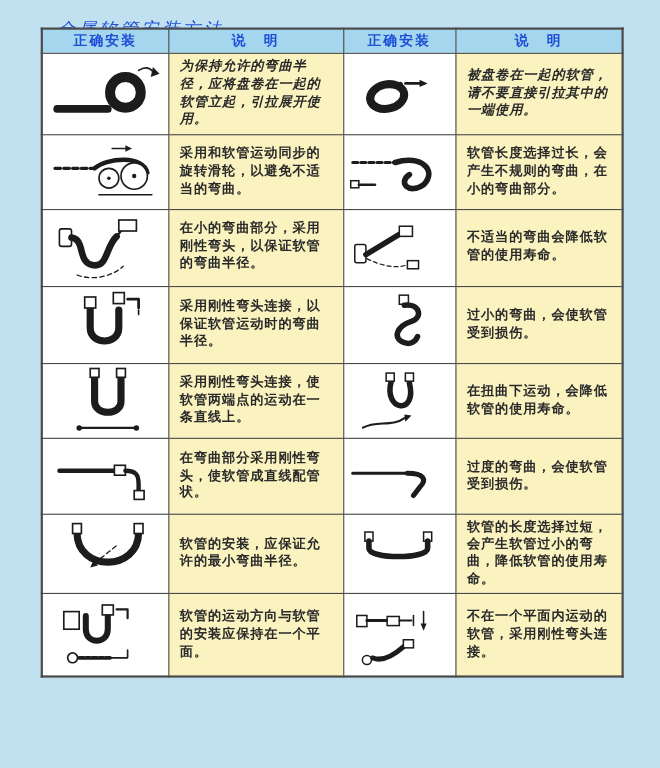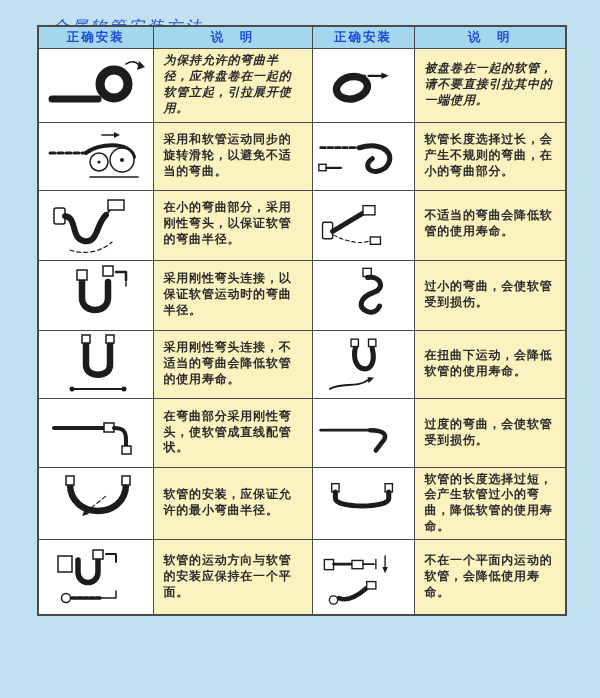--- a/index.html
+++ b/index.html
@@ -159,21 +159,21 @@
       <td class="img">
         <svg class="ill" width="100" height="62" viewBox="0 0 100 62">
           <path class="s" stroke-width="6.5" d="M40 10 V32 C40 45 64 45 64 32 V10"></path>
           <rect class="w" x="36" y="2" width="8" height="8"></rect>
           <rect class="w" x="60" y="2" width="8" height="8"></rect>
           <path class="s" stroke-width="2" d="M26 56 H78"></path>
           <circle class="f" cx="26" cy="56" r="2.5"></circle>
             <circle class="f" cx="78" cy="56" r="2.5"></circle>
         </svg>
       </td>
-      <td class="txt">采用刚性弯头连接，不适当的弯曲会降低软管的使用寿命。</td>
+      <td class="txt">采用刚性弯头连接，使软管两端点的运动在一条直线上。</td>
       <td class="img">
         <svg class="ill" width="92" height="62" viewBox="0 0 100 62">
           <path class="s" stroke-width="5.5" d="M42 12 C34 42 68 46 60 14"></path>
           <rect class="w" x="37" y="4" width="8" height="8"></rect>
           <rect class="w" x="56" y="4" width="8" height="8"></rect>
           <path class="s" stroke-width="2" d="M14 58 C28 50 42 58 56 48"></path>
           <polygon class="f" points="55,45 62,46 56,52"></polygon>
         </svg>
       </td>
       <td class="txt">在扭曲下运动，会降低软管的使用寿命。</td>
@@ -239,17 +239,17 @@
           <rect class="w" x="38" y="13" width="12" height="9"></rect>
           <path class="s" stroke-width="2" d="M50 17 H62"></path>
           <path class="s" stroke-width="1.5" d="M64 12 V22"></path>
           <path class="s" stroke-width="1.5" d="M74 8 V20"></path>
           <polygon class="f" points="71,20 77,20 74,27"></polygon>
           <circle class="w" cx="18" cy="56" r="4.5"></circle>
           <path class="s" stroke-width="5" d="M24 54 C34 58 46 50 54 43"></path>
           <rect class="w" x="54" y="36" width="10" height="8"></rect>
         </svg>
       </td>
-      <td class="txt">不在一个平面内运动的软管，会降低使用寿命。</td>
+      <td class="txt">不在一个平面内运动的软管，采用刚性弯头连接。</td>
     </tr>
 
   </tbody>
 </table>
 
 </body></html>

